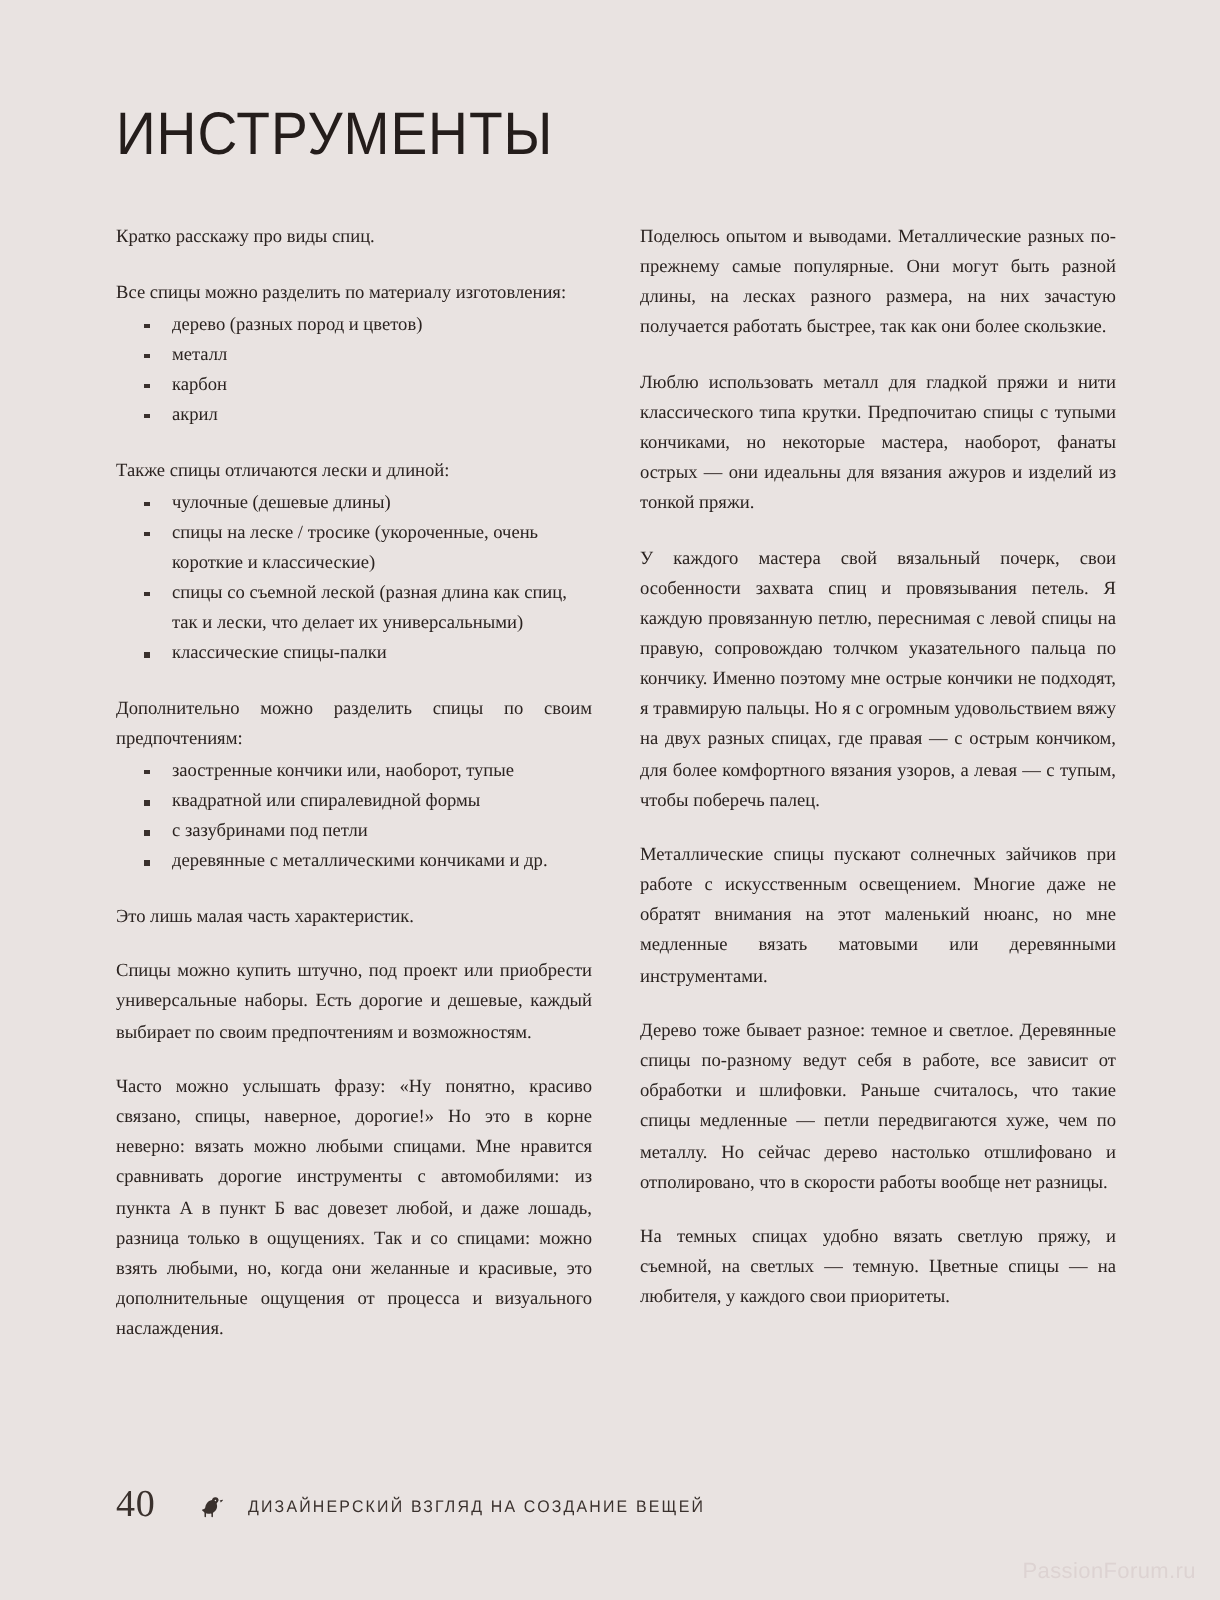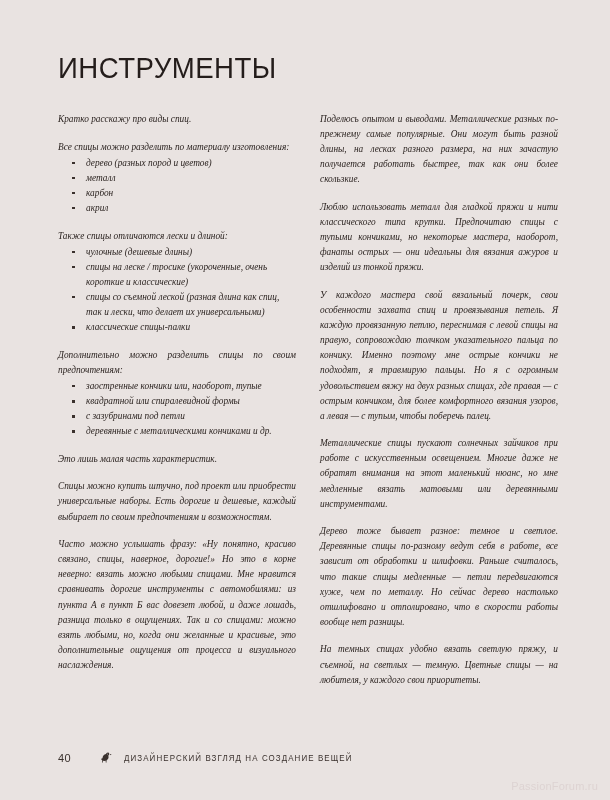--- a/index.html
+++ b/index.html
@@ -62,37 +62,35 @@
     font-size: 9.3px;
     line-height: 15.1px;
     text-align: justify;
     text-justify: inter-word;
     hyphens: manual;
     color: #2b2320;
   }
 
   .col p {
     margin-bottom: 12.5px;
-    font-style: italic;
   }
   .col p.tight {
     margin-bottom: 1px;
   }
 
   .col ul {
     list-style: none;
     padding: 0;
     margin-bottom: 12.5px;
   }
   .col ul li {
     position: relative;
     padding-left: 28px;
     margin: 0;
     text-align: left;
-    font-style: italic;
   }
   .col ul li::before {
     content: "";
     position: absolute;
     left: 14px;
     top: 6px;
     width: 2.5px;
     height: 2.5px;
     background: #3a312d;
   }
@@ -100,22 +98,22 @@
   
   .footer {
     position: absolute;
     left: 58px;
     bottom: 36px;
     display: flex;
     align-items: center;
     gap: 0;
   }
   .folio {
-    font-family: Liberation Sans, sans-serif;
-    font-size: 11px;
+    font-family: Liberation Serif, serif;
+    font-size: 19px;
     color: #3a312d;
     letter-spacing: 0.4px;
     width: 36px;
   }
   .bird-icon {
     width: 22px;
     display: flex;
     align-items: center;
     justify-content: center;
     margin-right: 8px;

